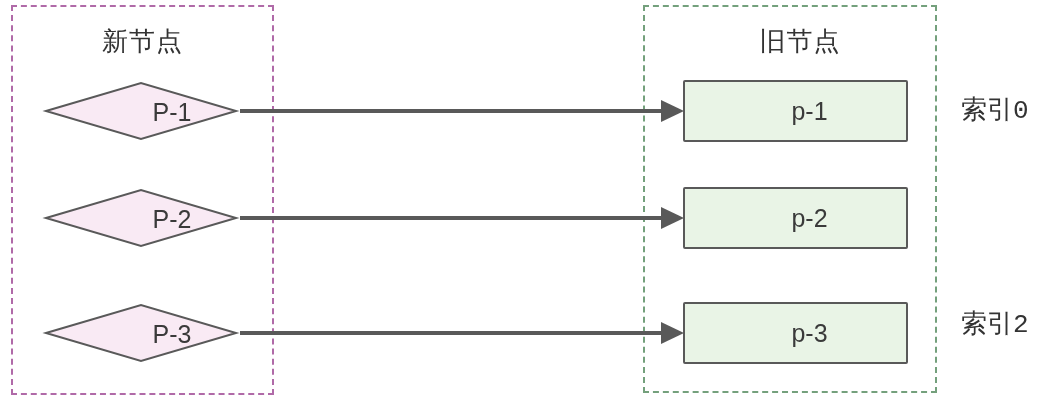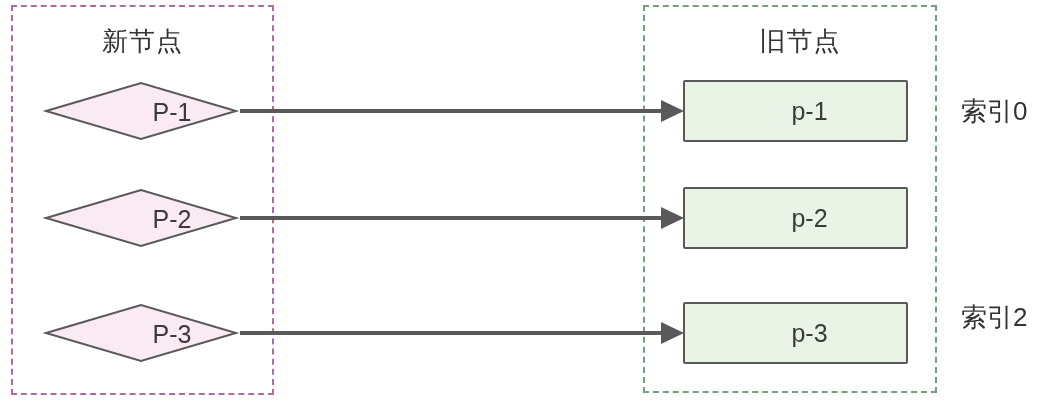--- a/index.html
+++ b/index.html
@@ -76,27 +76,28 @@
   }
   .index-label {
     position: absolute;
     left: 961px;
     width: 95px;
     height: 30px;
     line-height: 30px;
     font-size: 26px;
     color: #333333;
     white-space: nowrap;
+    font-family: Liberation Mono, monospace;
   }
 
   
   .r1.diamond { top: 81px; }   .r2.diamond { top: 188px; }  .r3.diamond { top: 303px; }
   .r1.arrow   { top: 99px; }   .r2.arrow   { top: 206px; }  .r3.arrow   { top: 321px; }
   .r1.rect-node { top: 80px; } .r2.rect-node { top: 187px; }.r3.rect-node { top: 302px; }
-  .r1.index-label { top: 96px; } .r2.index-label { top: 203px; } .r3.index-label { top: 302px; }
+  .r1.index-label { top: 96px; } .r2.index-label { top: 203px; } .r3.index-label { top: 310px; }
 </style>
 </head>
 <body>
 
 <div class="canvas">
 
   <div class="group-box left"></div>
   <div class="group-box right"></div>
 
   <div class="group-title left-title">新节点</div>

